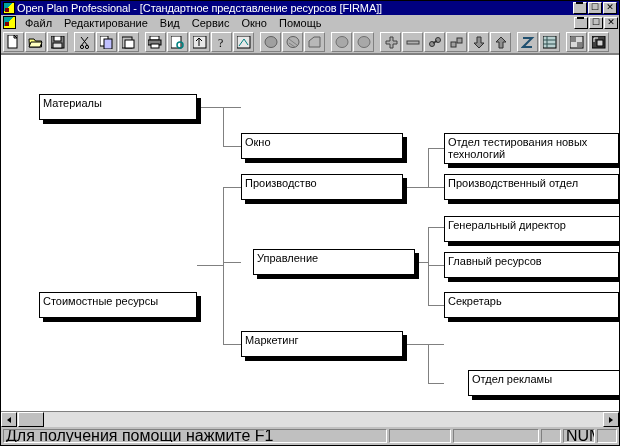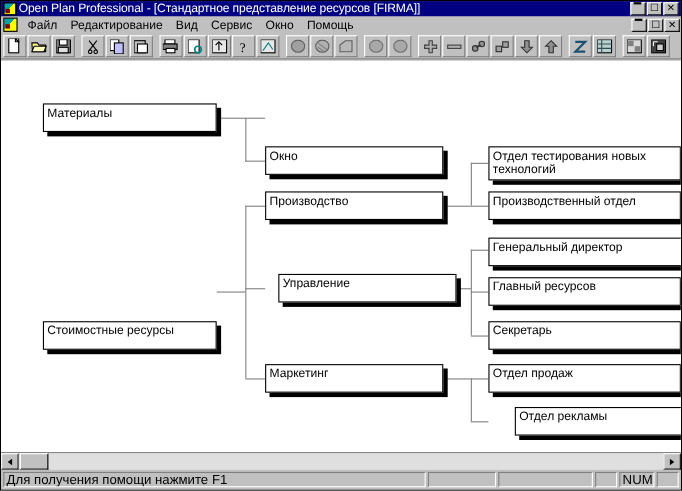--- a/index.html
+++ b/index.html
@@ -189,21 +189,21 @@
     gap: 2px;
     flex: none;
     box-sizing: border-box;
   }
   .st-panel {
     border: 1px solid;
     border-color: #808080 #ffffff #ffffff #808080;
     box-sizing: border-box;
     height: 14px;
     line-height: 12px;
-    font-size: 12px;
+    font-size: 16px;
     color: #000;
     padding: 0 2px;
     background: #c0c0c0;
     white-space: nowrap;
     overflow: hidden;
   }
   .st-main { flex: 1; }
   .st-w60 { width: 62px; }
   .st-w84 { width: 86px; }
   .st-w18 { width: 20px; }
@@ -434,21 +434,20 @@
         <div class="node" style="left: 240px; top: 78px; width: 162px; height: 26px;"><span>Окно</span></div>
         <div class="node" style="left: 443px; top: 78px; width: 175px; height: 31px;"><span>Отдел тестирования новых технологий</span></div>
         <div class="node" style="left: 240px; top: 119px; width: 162px; height: 26px;"><span>Производство</span></div>
         <div class="node" style="left: 443px; top: 119px; width: 175px; height: 26px;"><span>Производственный отдел</span></div>
         <div class="node" style="left: 443px; top: 161px; width: 196px; height: 26px;"><span>Генеральный директор</span></div>
         <div class="node" style="left: 240px; top: 194px; width: 162px; height: 26px; margin-left: 12px;"><span>Управление</span></div>
         <div class="node" style="left: 443px; top: 197px; width: 175px; height: 26px;"><span>Главный ресурсов</span></div>
         <div class="node" style="left: 38px; top: 237px; width: 158px; height: 26px;"><span>Стоимостные ресурсы</span></div>
         <div class="node" style="left: 443px; top: 237px; width: 175px; height: 26px;"><span>Секретарь</span></div>
         <div class="node" style="left: 240px; top: 276px; width: 162px; height: 26px;"><span>Маркетинг</span></div>
-        <div class="node" style="left: 443px; top: 276px; width: 175px; height: 26px;"><span>Отдел продаж</span></div>
         <div class="node" style="left: 443px; top: 315px; width: 175px; height: 26px; margin-left: 24px;"><span>Отдел рекламы</span></div>
       </div>
 
     <div class="hscroll">
       <div class="sb-arrow">
           <div class="arrow-l"></div>
         </div>
       <div class="sb-track">
         <div class="sb-thumb"></div>
       </div>

